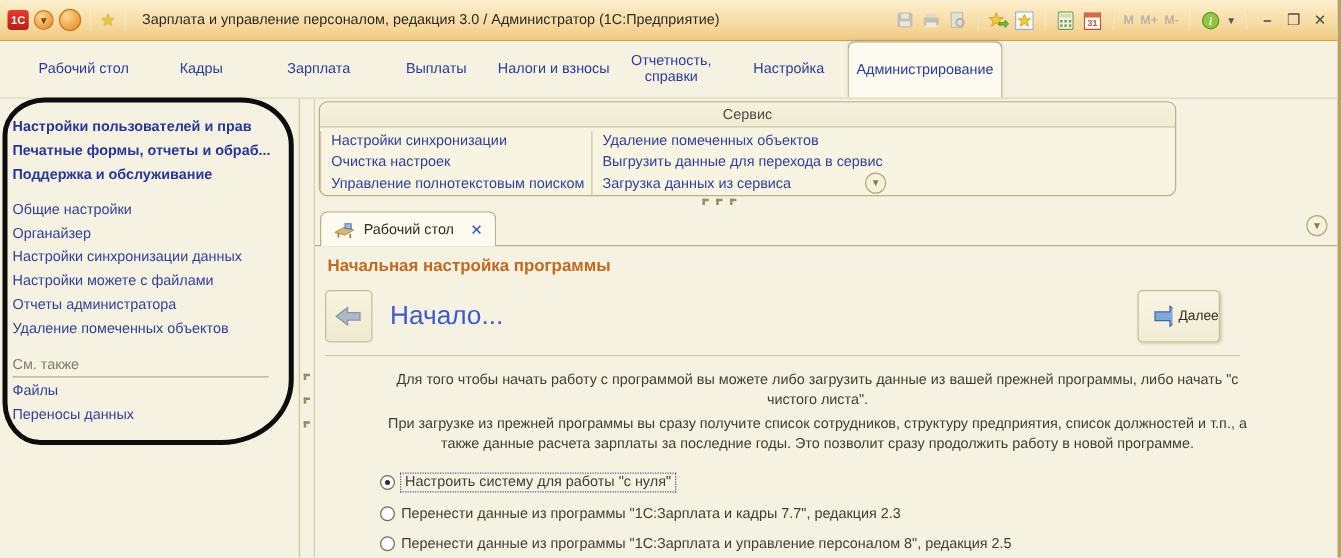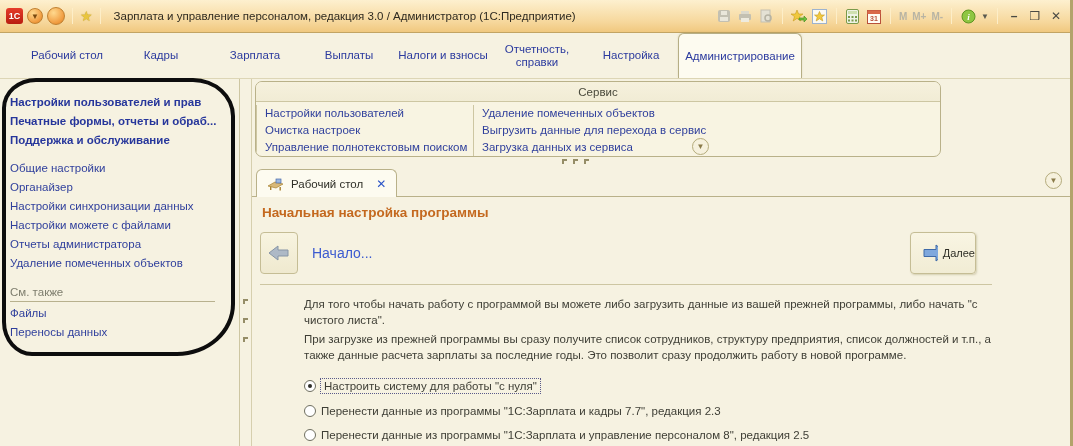--- a/index.html
+++ b/index.html
@@ -121,32 +121,32 @@
 
   
   .content { position:absolute; left:8px; top:122px; width:740px; }
   .page-heading { color:#c4691f; font-weight:bold; font-size:13.5px; margin:4px 0 10px 2px; }
   .nav-row { display:flex; align-items:center; height:46px; }
   .back-btn {
     width:38px; height:42px; background:linear-gradient(#f8f4e0,#efe9cf);
     border:1px solid #c5bd95; border-radius:4px;
     display:flex; align-items:center; justify-content:center; cursor:pointer;
   }
-  .step-title { color:#3c5bd0; font-size:14px; margin-left:14px; flex:1; }
+  .step-title { color:#3c5bd0; font-size:21px; margin-left:14px; flex:1; }
   .next-btn {
     width:66px; height:42px; background:linear-gradient(#f9f5e3,#f1ecd4);
     border:1px solid #c5bd95; border-radius:4px; box-shadow:1px 1px 2px rgba(150,140,90,.35);
     display:flex; align-items:center; justify-content:center; gap:5px; cursor:pointer;
     margin-right:24px;
     padding-left:12px;
   }
   .next-label { font-size:11px; color:#2e2e26; }
   .nav-sep { border:none; border-top:1px solid #cdc6a2; margin:8px 0 0 0; width:732px; }
 
-  .para { color:#3e3e35; line-height:15.5px; width:700px; margin:12px 0 0 44px; }
+  .para { color:#3e3e35; line-height:15.5px; width:700px; margin:12px 0 0 44px;text-align:center; }
   .para.p2 { margin-top:4px; }
 
   .radios { margin:16px 0 0 44px; }
   .radio-row { display:flex; align-items:center; margin-bottom:12px; cursor:pointer; }
   .radio-circle {
     width:12px; height:12px; border-radius:50%; background:#fff;
     border:1px solid #6f6f60; margin-right:5px; position:relative; flex-shrink:0;
   }
   .radio-circle .dot {
     position:absolute; left:3px; top:3px; width:4px; height:4px;
@@ -285,21 +285,21 @@
         <div class="grip"></div>
       </div>
   </div>
 
   <div class="main-col">
 
     <div class="service-panel">
       <div class="sp-header">Сервис</div>
       <div class="sp-cols">
         <div class="sp-col c1">
-          <div class="sp-link">Настройки пользователей</div>
+          <div class="sp-link">Настройки синхронизации</div>
           <div class="sp-link">Очистка настроек</div>
           <div class="sp-link">Управление полнотекстовым поиском</div>
         </div>
         <div class="sp-col c2">
           <div class="sp-link">Удаление помеченных объектов</div>
           <div class="sp-link">Выгрузить данные для перехода в сервис</div>
           <div class="sp-link">Загрузка данных из сервиса</div>
           <div class="round-btn sp-dd">▼</div>
         </div>
       </div>

